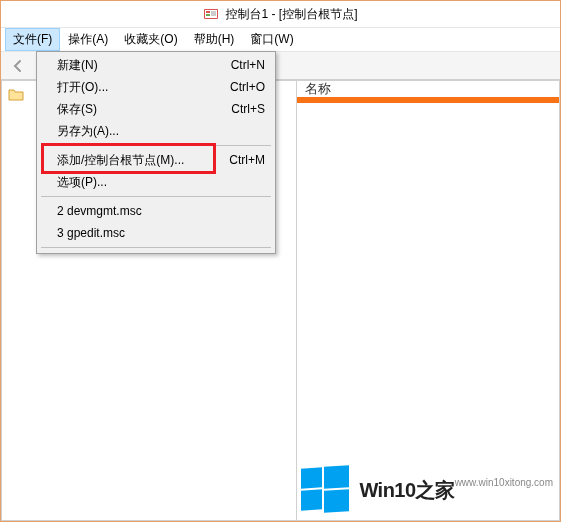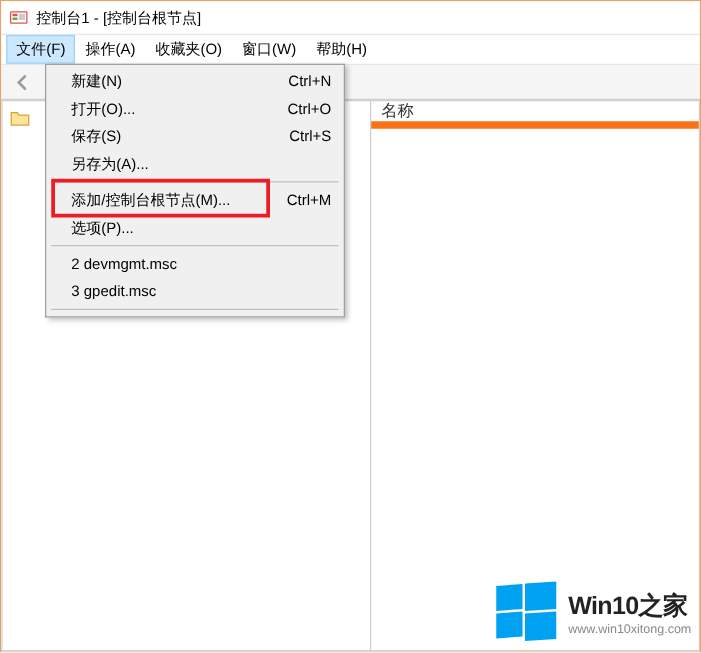--- a/index.html
+++ b/index.html
@@ -1,18 +1,18 @@
 <!DOCTYPE html>
 <html><head>
 <meta charset="utf-8">
 <style>
   * { box-sizing: border-box; margin: 0; padding: 0; font-family: "Microsoft YaHei", "Segoe UI", Tahoma, sans-serif; }
   body { width: 561px; height: 522px; overflow: hidden; background: #fff; }
   .window { width: 561px; height: 522px; display: flex; flex-direction: column; border: 1px solid #e6a06a; }
-  .titlebar { height: 27px; background: #fff; border-bottom: 1px solid #e6e6e6; display: flex; align-items: center; padding: 0 6px; gap: 6px; font-size: 12px; color: #000; }
+  .titlebar { height: 27px; background: #fff; border-bottom: 1px solid #e6e6e6; display: flex; align-items: center; padding: 0 6px; gap: 6px; font-size: 12px; color: #000; justify-content: center; }
   .titlebar .icon { width: 16px; height: 16px; display: flex; align-items: center; justify-content: center; }
   .menubar { height: 24px; background: #fff; display: flex; align-items: center; padding: 0 4px; font-size: 12px; color: #000; border-bottom: 1px solid #e6e6e6; position: relative; z-index: 10; }
   .menubar .menu-item { padding: 3px 8px; cursor: default; }
   .menubar .menu-item.active { background: #cce8ff; border: 1px solid #99d1ff; padding: 2px 7px; }
   .toolbar { height: 28px; background: #f5f5f5; border-bottom: 1px solid #d0d0d0; display: flex; align-items: center; padding: 0 6px; gap: 4px; position: relative; z-index: 1; }
   .tb-btn { width: 22px; height: 22px; display: flex; align-items: center; justify-content: center; color:#888;}
   .content { flex: 1; display: flex; position: relative; background: #fff; }
   .tree { width: 295px; border: 1px solid #d0d0d0; border-right: none; margin: 0; background: #fff; padding: 4px 6px; font-size: 12px; }
   .tree-row { display: flex; align-items: center; gap: 4px; height: 18px; }
   .list { flex: 1; border: 1px solid #d0d0d0; background: #fff; display: flex; flex-direction: column; position: relative; align-items: stretch;}
@@ -22,21 +22,21 @@
   .dd-item .shortcut { margin-left: auto; color: #000; }
   .dd-sep { height: 1px; background: #c0c0c0; margin: 3px 2px; }
   .red-box { position: absolute; left: 41px; top: 143px; width: 175px; height: 31px; border: 3px solid #ed1c24; z-index: 200; pointer-events: none;}
   .watermark { position: absolute; right: 6px; bottom: 6px; display: flex; align-items: center; gap: 10px; z-index: 50; }
   .win-squares { width: 48px; height: 48px; position: relative; }
   .sq { position: absolute; background: #00a1f1; }
   .sq.a { left: 0; top: 2px; width: 21px; height: 20px; transform: skewY(-4deg);}
   .sq.b { left: 23px; top: 0; width: 25px; height: 22px; transform: skewY(-4deg);}
   .sq.c { left: 0; top: 24px; width: 21px; height: 20px; transform: skewY(-4deg);}
   .sq.d { left: 23px; top: 24px; width: 25px; height: 22px; transform: skewY(-4deg);}
-  .wm-text { display: flex; flex-direction: column; }
+  .wm-text { display: flex; flex-direction: row; }
   .wm-title { font-size: 20px; font-weight: bold; color: #222; letter-spacing: -0.5px; }
   .wm-url { font-size: 10px; color: #888; }
   
   .mmc-icon svg, .folder-icon svg, .back-icon svg { display:block;}
 </style>
 </head>
 <body>
 
 <div class="window">
 
@@ -50,22 +50,22 @@
         <rect x="8" y="5" width="5" height="5" fill="#ccc"></rect>
       </svg>
     </span>
     <span>控制台1 - [控制台根节点]</span>
   </div>
 
   <div class="menubar">
     <div class="menu-item active"><span>文件(F)</span></div>
     <div class="menu-item"><span>操作(A)</span></div>
     <div class="menu-item"><span>收藏夹(O)</span></div>
+    <div class="menu-item"><span>帮助(H)</span></div>
     <div class="menu-item"><span>窗口(W)</span></div>
-    <div class="menu-item"><span>帮助(H)</span></div>
   </div>
 
   <div class="toolbar">
     <div class="tb-btn">
       <span class="back-icon">
         <svg width="14" height="14" viewBox="0 0 14 14">
             <path d="M9 2 L4 7 L9 12" stroke="#9a9a9a" stroke-width="2" fill="none" stroke-linecap="round"></path>
           </svg>
       </span>
     </div>

